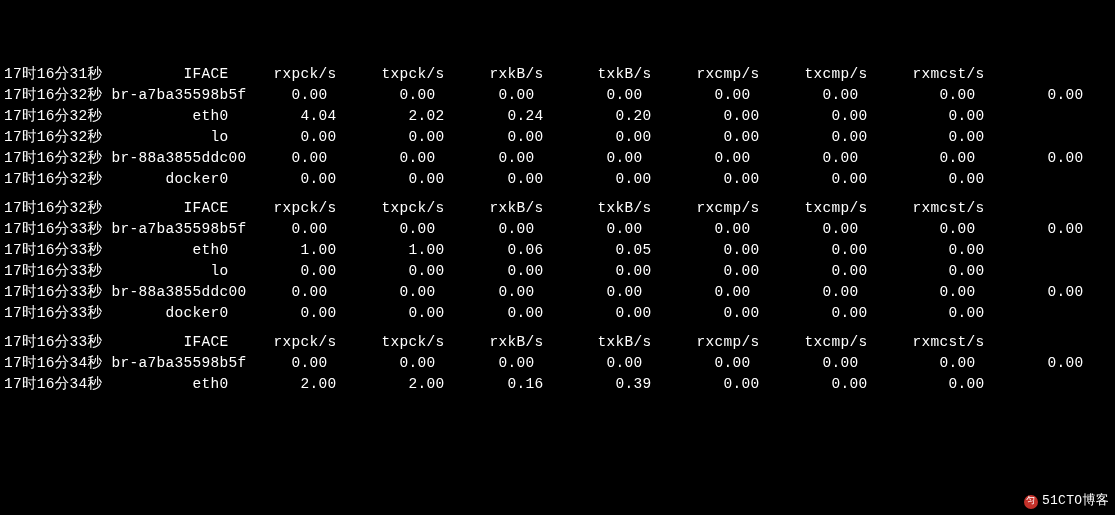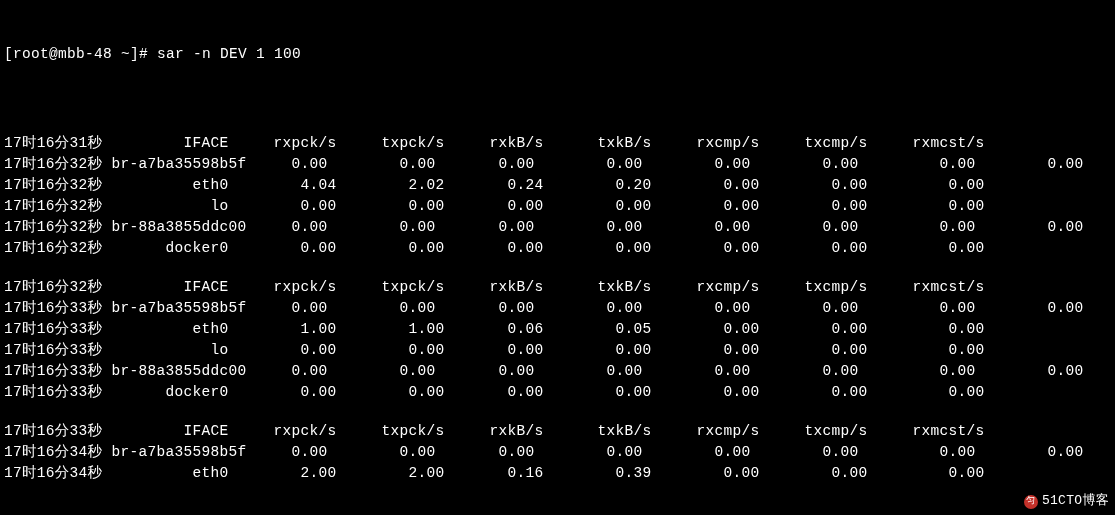--- a/index.html
+++ b/index.html
@@ -23,24 +23,24 @@
     .terminal {
       white-space: pre;
     }
     .prompt-line span {
       white-space: pre;
     }
     .info-line span {
       white-space: pre;
     }
     .block {
-      margin-top: 18px;
+      margin-top: 8px;
     }
     .block:first-of-type {
-      margin-top: 26px;
+      margin-top: 20px;
     }
     .row {
       white-space: pre;
     }
     .watermark {
       position: absolute;
       bottom: 4px;
       right: 6px;
       color: #ffffff;
       font-size: 13px;
@@ -57,20 +57,19 @@
       align-items: center;
       justify-content: center;
       font-size: 9px;
       color: #fff;
     }
   </style>
 </head>
 <body>
 
 <div class="terminal">
-  <div class="prompt-line"><span>[root@mbb-48 ~]# sar -n DEV 1 100</span></div>
   <div id="blocks"><div class="block"><div class="row">17时16分31秒         IFACE     rxpck/s     txpck/s     rxkB/s      txkB/s     rxcmp/s     txcmp/s     rxmcst/s</div><div class="row">17时16分32秒 br-a7ba35598b5f     0.00        0.00       0.00        0.00        0.00        0.00         0.00        0.00</div><div class="row">17时16分32秒          eth0        4.04        2.02       0.24        0.20        0.00        0.00         0.00</div><div class="row">17时16分32秒            lo        0.00        0.00       0.00        0.00        0.00        0.00         0.00</div><div class="row">17时16分32秒 br-88a3855ddc00     0.00        0.00       0.00        0.00        0.00        0.00         0.00        0.00</div><div class="row">17时16分32秒       docker0        0.00        0.00       0.00        0.00        0.00        0.00         0.00</div></div><div class="block"><div class="row">17时16分32秒         IFACE     rxpck/s     txpck/s     rxkB/s      txkB/s     rxcmp/s     txcmp/s     rxmcst/s</div><div class="row">17时16分33秒 br-a7ba35598b5f     0.00        0.00       0.00        0.00        0.00        0.00         0.00        0.00</div><div class="row">17时16分33秒          eth0        1.00        1.00       0.06        0.05        0.00        0.00         0.00</div><div class="row">17时16分33秒            lo        0.00        0.00       0.00        0.00        0.00        0.00         0.00</div><div class="row">17时16分33秒 br-88a3855ddc00     0.00        0.00       0.00        0.00        0.00        0.00         0.00        0.00</div><div class="row">17时16分33秒       docker0        0.00        0.00       0.00        0.00        0.00        0.00         0.00</div></div><div class="block"><div class="row">17时16分33秒         IFACE     rxpck/s     txpck/s     rxkB/s      txkB/s     rxcmp/s     txcmp/s     rxmcst/s</div><div class="row">17时16分34秒 br-a7ba35598b5f     0.00        0.00       0.00        0.00        0.00        0.00         0.00        0.00</div><div class="row">17时16分34秒          eth0        2.00        2.00       0.16        0.39        0.00        0.00         0.00</div></div></div>
 </div>
 
 <div class="watermark">
   <span class="watermark-icon">匀</span>
   <span>51CTO博客</span>
 </div>
 
 </body></html>

